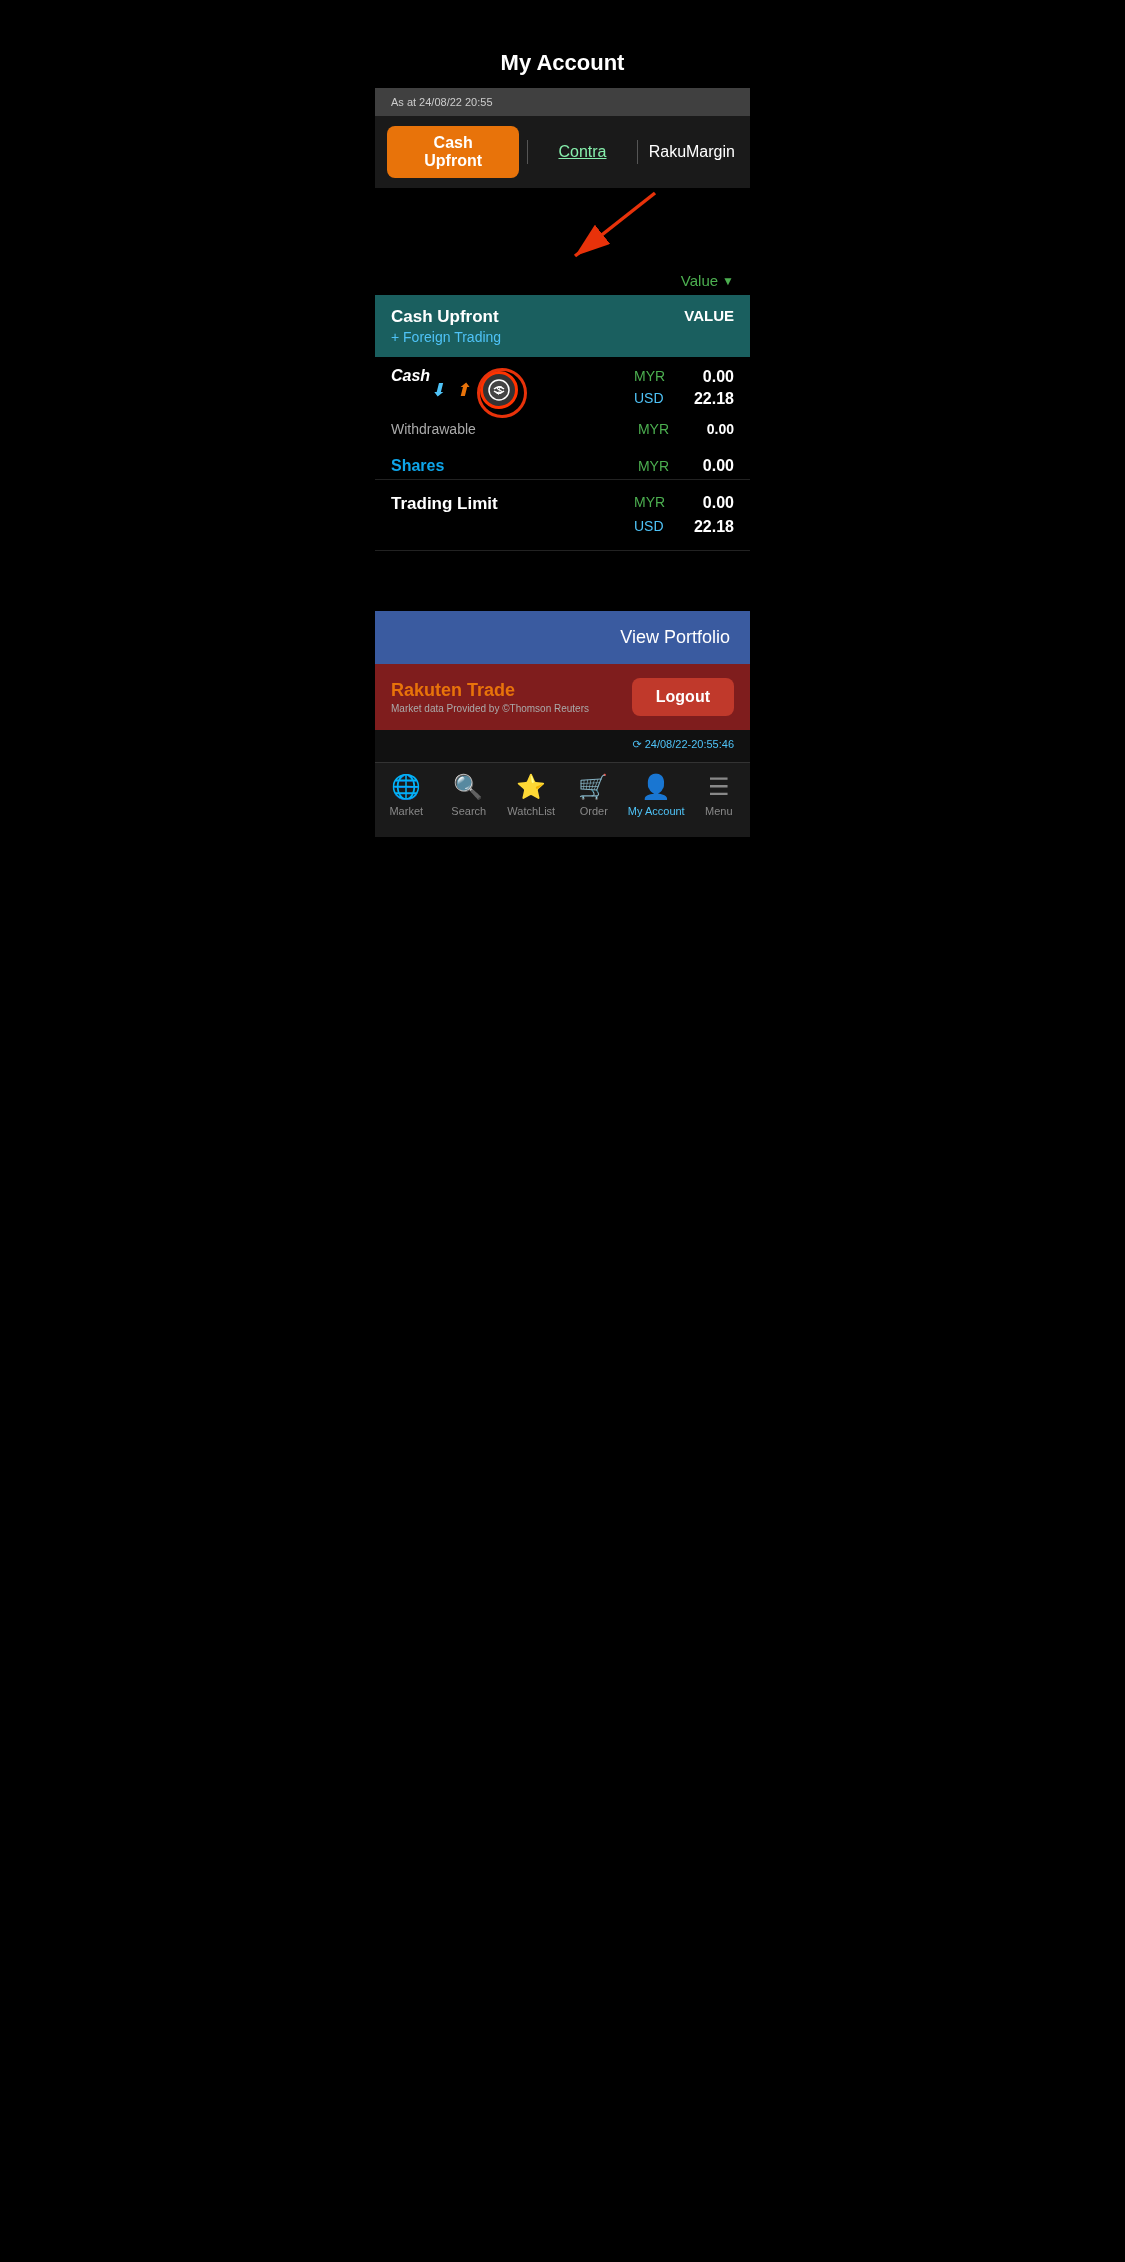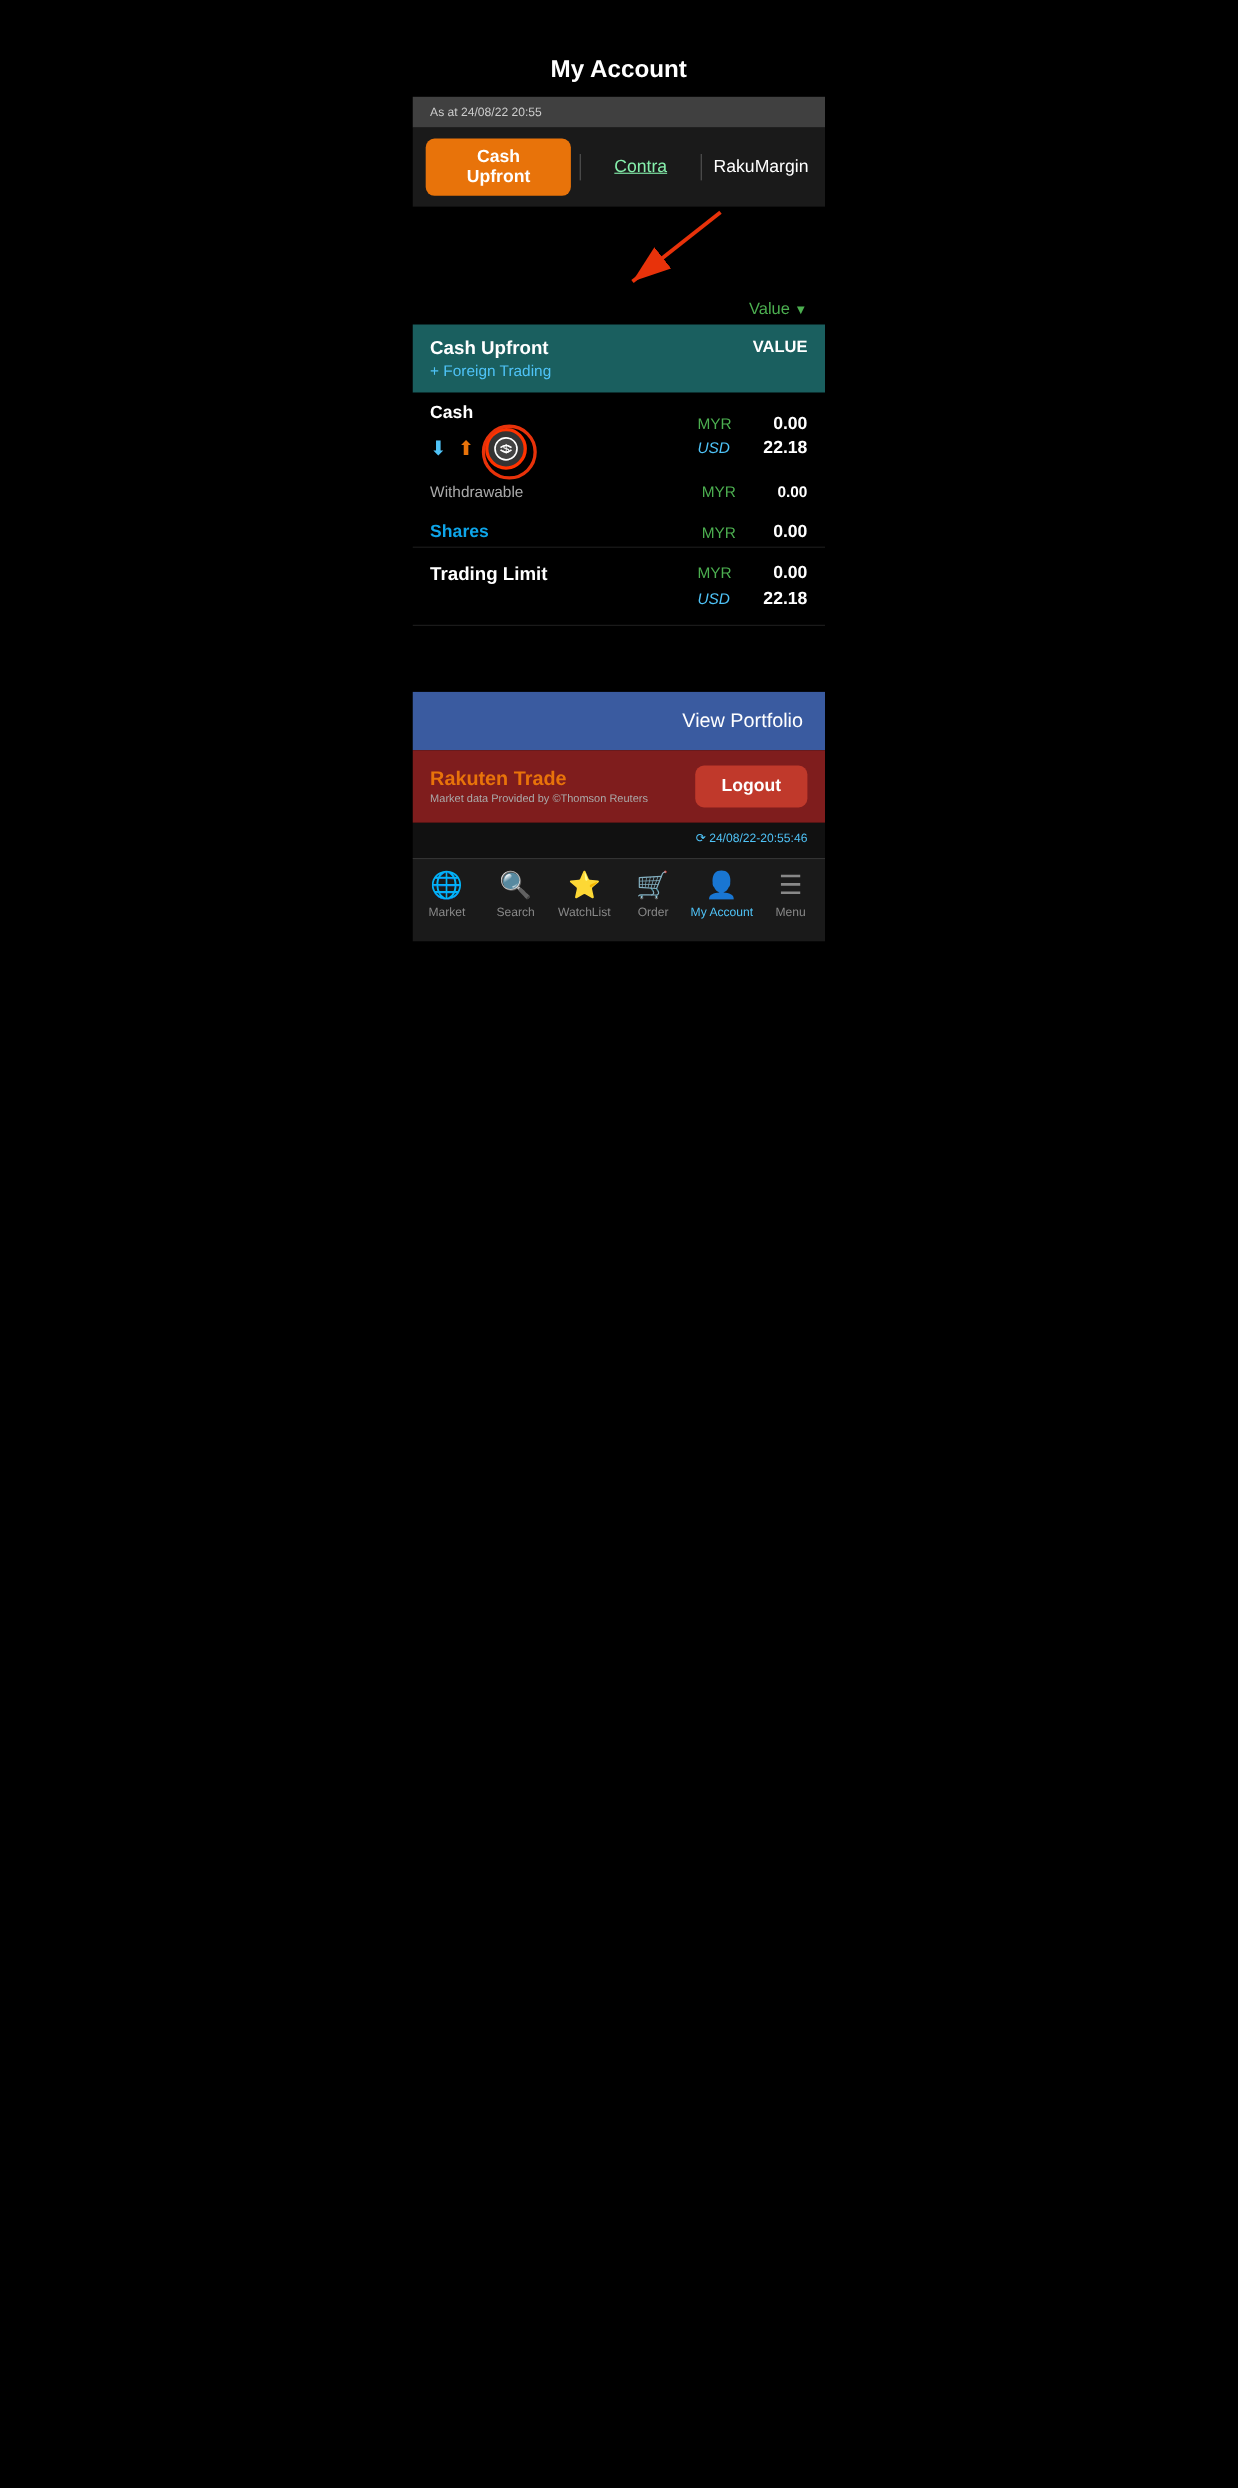--- a/index.html
+++ b/index.html
@@ -127,21 +127,22 @@
       border-bottom: 1px solid #222;
     }
     .data-row {
       display: flex;
       justify-content: space-between;
       align-items: center;
       padding: 10px 16px;
     }
     .data-row-left {
       display: flex;
-      flex-direction: column;
+      flex-direction: row;
+      font-style: italic;
     }
     .data-row-label {
       font-size: 16px;
       font-weight: 600;
       color: #fff;
     }
     .data-row-icons {
       display: flex;
       align-items: center;
       gap: 10px;
@@ -183,21 +184,20 @@
       gap: 10px;
       justify-content: flex-end;
     }
     .currency-label {
       font-size: 14px;
       color: #4CAF50;
       min-width: 35px;
     }
     .currency-label.usd {
       color: #4fc3f7;
-      font-style: italic;
     }
     .currency-value {
       font-size: 16px;
       font-weight: 700;
       color: #fff;
       min-width: 55px;
       text-align: right;
     }
 
     .withdrawable-row {

